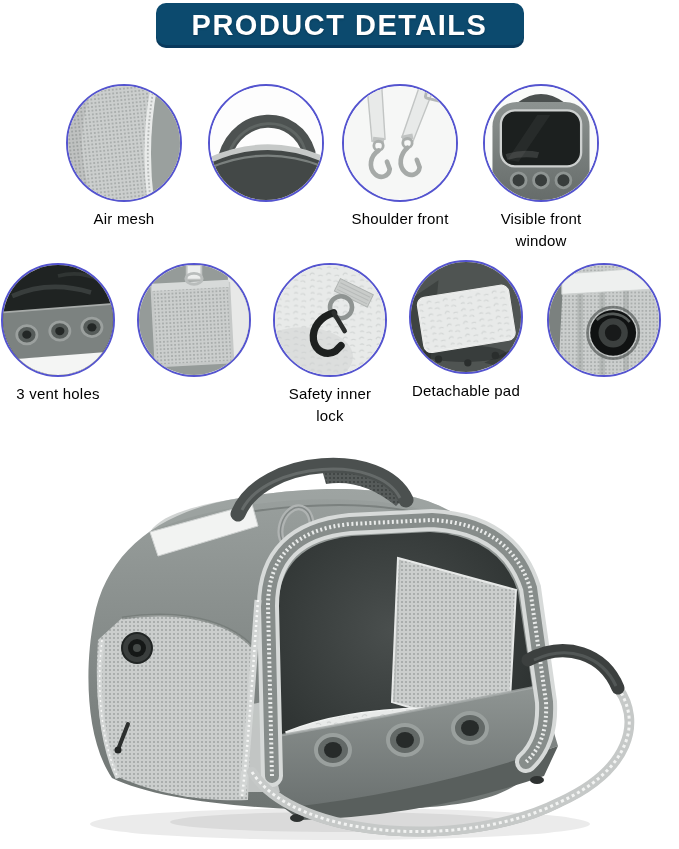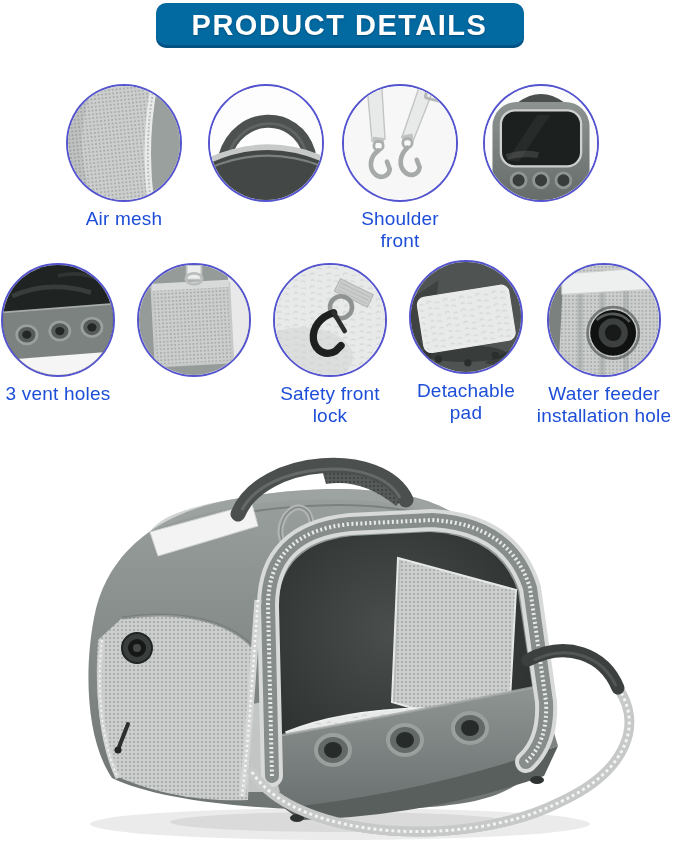--- a/index.html
+++ b/index.html
@@ -2,38 +2,38 @@
 <html><head>
 <meta charset="utf-8">
 <style>
   html,body{margin:0;padding:0;}
   body{
     width:679px;height:849px;background:#ffffff;position:relative;overflow:hidden;
     font-family:"Liberation Sans", sans-serif;
   }
   .banner{
     position:absolute;top:3px;left:50%;transform:translateX(-50%);
-    width:368px;height:45px;background:#0369a1;border-radius:10px;
+    width:368px;height:45px;background:#0c4a6e;border-radius:10px;
     box-shadow:inset 0 -3px 0 rgba(0,0,30,0.22);
   }
   .banner-text{
     display:block;width:100%;text-align:center;line-height:45px;
     font-size:29px;font-weight:bold;color:#ffffff;letter-spacing:1.5px;
     text-shadow:0 1px 2px rgba(0,0,0,0.25);
   }
   .feature{position:absolute;text-align:center;}
   .circle{
     border-radius:50%;border:2px solid #5454cf;overflow:hidden;margin:0 auto;
     background:#fff;box-sizing:border-box;
   }
   .row1 .circle{width:116px;height:118px;}
   .row2 .circle{width:114px;height:114px;}
   .circle svg{display:block;width:100%;height:100%;}
   .flabel{
-    margin:6px auto 0;font-size:19px;line-height:22px;color:#1d4ed8;letter-spacing:.2px;
+    margin:6px auto 0;font-size:15px;line-height:22px;color:#000000;letter-spacing:.2px;
   }
   .w104{width:104px;} .w100{width:100px;} .w112{width:112px;} .w118{width:118px;} .w140{width:140px;}
   .photo-stage{position:absolute;top:440px;left:0;width:679px;height:409px;}
   .photo-stage svg{display:block;width:679px;height:409px;}
 </style>
 </head>
 <body>
 
 <svg width="0" height="0" style="position:absolute" aria-hidden="true">
   <defs>
@@ -128,20 +128,21 @@
       <path d="M38,20 Q60,4 82,20" stroke="#4b504f" stroke-width="9" fill="none" stroke-linecap="round"></path>
       <rect x="8" y="16" width="104" height="110" rx="26" fill="url(#gBody)"></rect>
       <rect x="17" y="25" width="86" height="60" rx="15" fill="#1c201f" stroke="#cdd0cf" stroke-width="2.5"></rect>
       <path d="M24,78 L56,30 L70,30 L36,80 Z" fill="#ffffff" opacity="0.05"></path>
       <path d="M22,72 Q40,66 58,70 L56,76 Q38,74 24,78 Z" fill="#ffffff" opacity="0.12"></path>
       <circle cx="36" cy="100" r="8" fill="#383d3c" stroke="#8f9593" stroke-width="3"></circle>
       <circle cx="60" cy="100" r="8" fill="#383d3c" stroke="#8f9593" stroke-width="3"></circle>
       <circle cx="84" cy="100" r="8" fill="#383d3c" stroke="#8f9593" stroke-width="3"></circle>
     </svg>
   </div>
+  <div class="flabel w104">Visible front window</div>
 </div>
 
 <div class="feature row2" style="left:-12px;top:263px;width:140px">
   <div class="circle">
     <svg viewBox="0 0 120 120">
       <rect width="120" height="120" fill="#1f2322"></rect>
       <path d="M10,34 Q50,16 96,30" stroke="#4a4f4e" stroke-width="5" fill="none" opacity="0.6"></path>
       <path d="M60,12 Q84,6 104,16" stroke="#3c4140" stroke-width="4" fill="none" opacity="0.6"></path>
       <polygon points="-5,52 125,42 125,96 -5,104" fill="#7c8280"></polygon>
       <line x1="-5" y1="52" x2="125" y2="42" stroke="#a7aba9" stroke-width="2"></line>
@@ -181,21 +182,21 @@
       <ellipse cx="30" cy="100" rx="55" ry="32" fill="#cfd2d1" opacity="0.5"></ellipse>
       <g transform="rotate(26 84 30)">
         <rect x="66" y="22" width="40" height="15" fill="#c9ccca" stroke="#aeb2b0"></rect>
         <path d="M68,26 H104 M68,30 H104 M68,34 H104" stroke="#b7bab9" stroke-width="1"></path>
       </g>
       <circle cx="72" cy="46" r="12" fill="none" stroke="#8f9492" stroke-width="5"></circle>
       <path d="M64,52 C50,56 40,68 42,82 C44,94 56,100 66,94 L72,88" fill="none" stroke="#1d201f" stroke-width="8" stroke-linecap="round"></path>
       <path d="M64,52 L76,72" stroke="#2c2f2e" stroke-width="5" stroke-linecap="round"></path>
     </svg>
   </div>
-  <div class="flabel w112">Safety front lock</div>
+  <div class="flabel w112">Safety inner lock</div>
 </div>
 
 <div class="feature row2" style="left:396px;top:260px;width:140px">
   <div class="circle">
     <svg viewBox="0 0 120 120">
       <rect width="120" height="120" fill="#4f5452"></rect>
       <path d="M0,40 L30,20 L20,120 L0,120 Z" fill="#3e4341"></path>
       <path d="M80,110 L120,90 L120,120 Z" fill="#3a3f3d"></path>
       <ellipse cx="58" cy="100" rx="46" ry="9" fill="#222625" opacity="0.5"></ellipse>
       <circle cx="30" cy="106" r="4" fill="#2a2e2d"></circle>
@@ -217,21 +218,20 @@
       <path d="M34,10 V120 M58,6 V120 M84,2 V120" stroke="#8d9391" stroke-width="6" opacity="0.35"></path>
       <path d="M0,0 L16,4 L10,120 L0,120 Z" fill="#7b817f"></path>
       <polygon points="14,10 120,2 120,26 14,32" fill="#eef0ef" stroke="#cfd2d1" stroke-width="1"></polygon>
       <circle cx="70" cy="74" r="28" fill="none" stroke="#454a48" stroke-width="3" opacity="0.6"></circle>
       <circle cx="70" cy="74" r="25" fill="#101212"></circle>
       <circle cx="70" cy="74" r="16" fill="#3c403f"></circle>
       <circle cx="70" cy="74" r="9" fill="#181a1a"></circle>
       <path d="M52,60 A25,25 0 0,1 88,62" stroke="#565b59" stroke-width="3" fill="none"></path>
     </svg>
   </div>
-  <div class="flabel" style="width:145px">Water feeder installation hole</div>
 </div>
 
 <div class="photo-stage">
   <svg viewBox="0 0 679 409" aria-label="Grey soft-sided pet carrier shown open: top handle, side mesh panel with reflective strip and D-ring, front door folded down revealing plush pad, inner mesh divider and three vent holes on the flap">
     <g>
       <ellipse cx="340" cy="384" rx="250" ry="16" fill="#000000" opacity="0.08"></ellipse>
       <ellipse cx="340" cy="382" rx="170" ry="10" fill="#000000" opacity="0.07"></ellipse>
     </g>
 
     <g>

